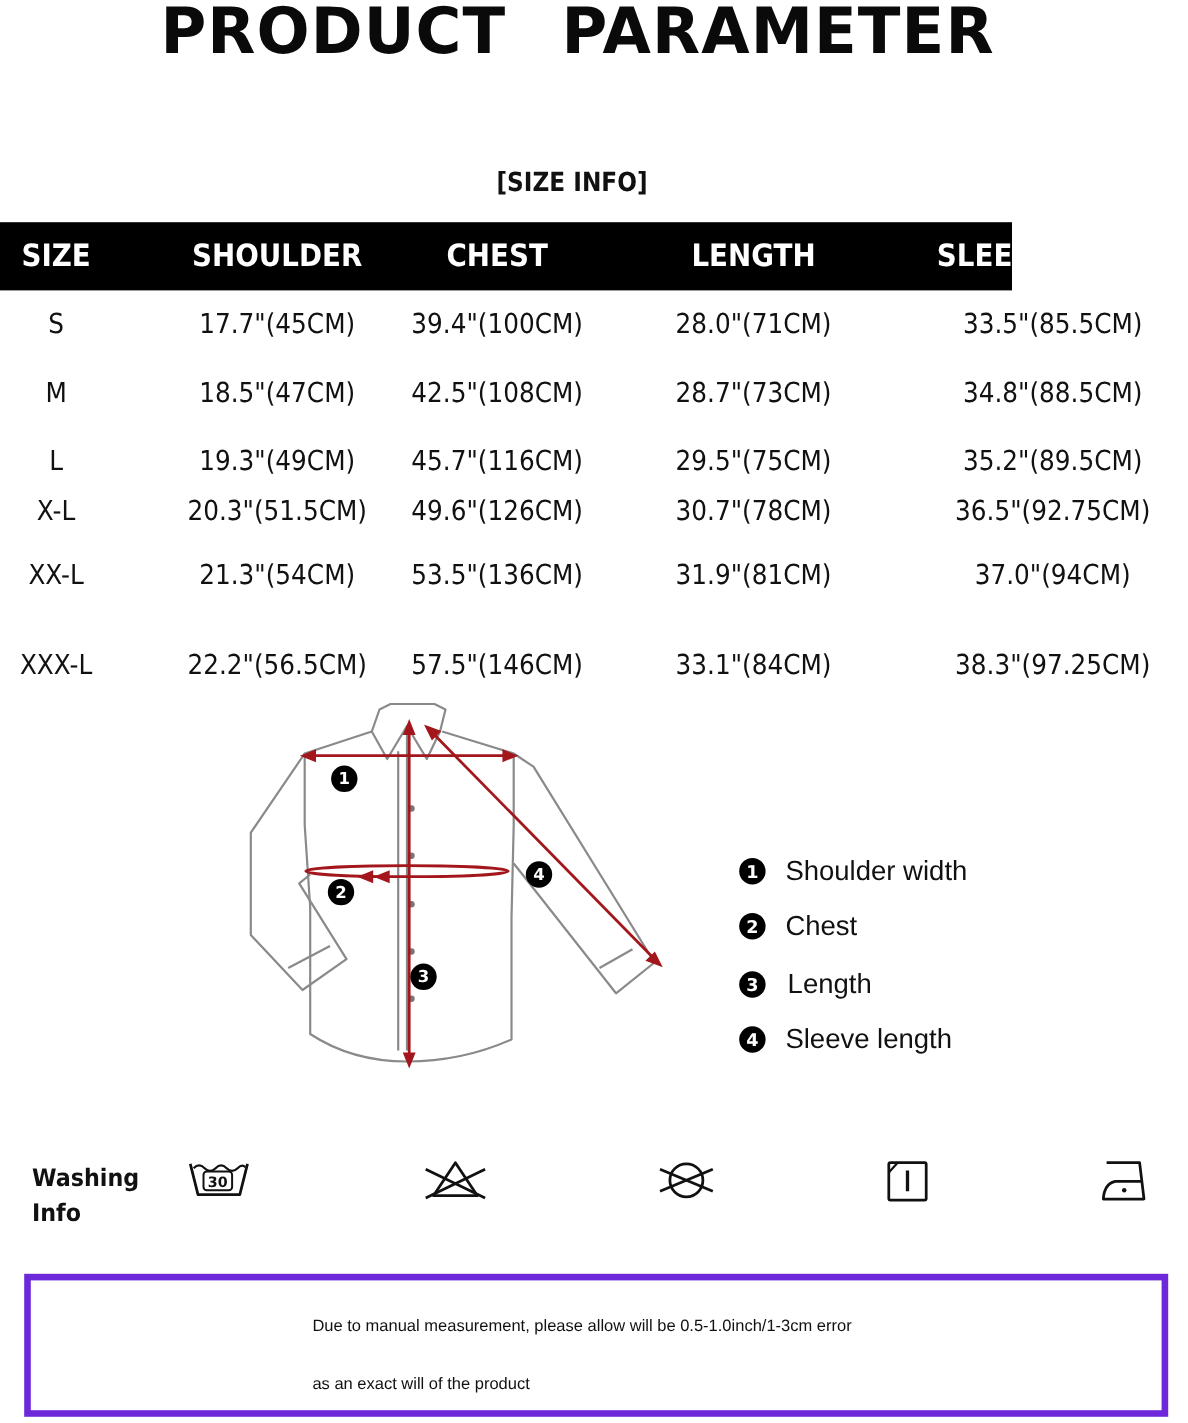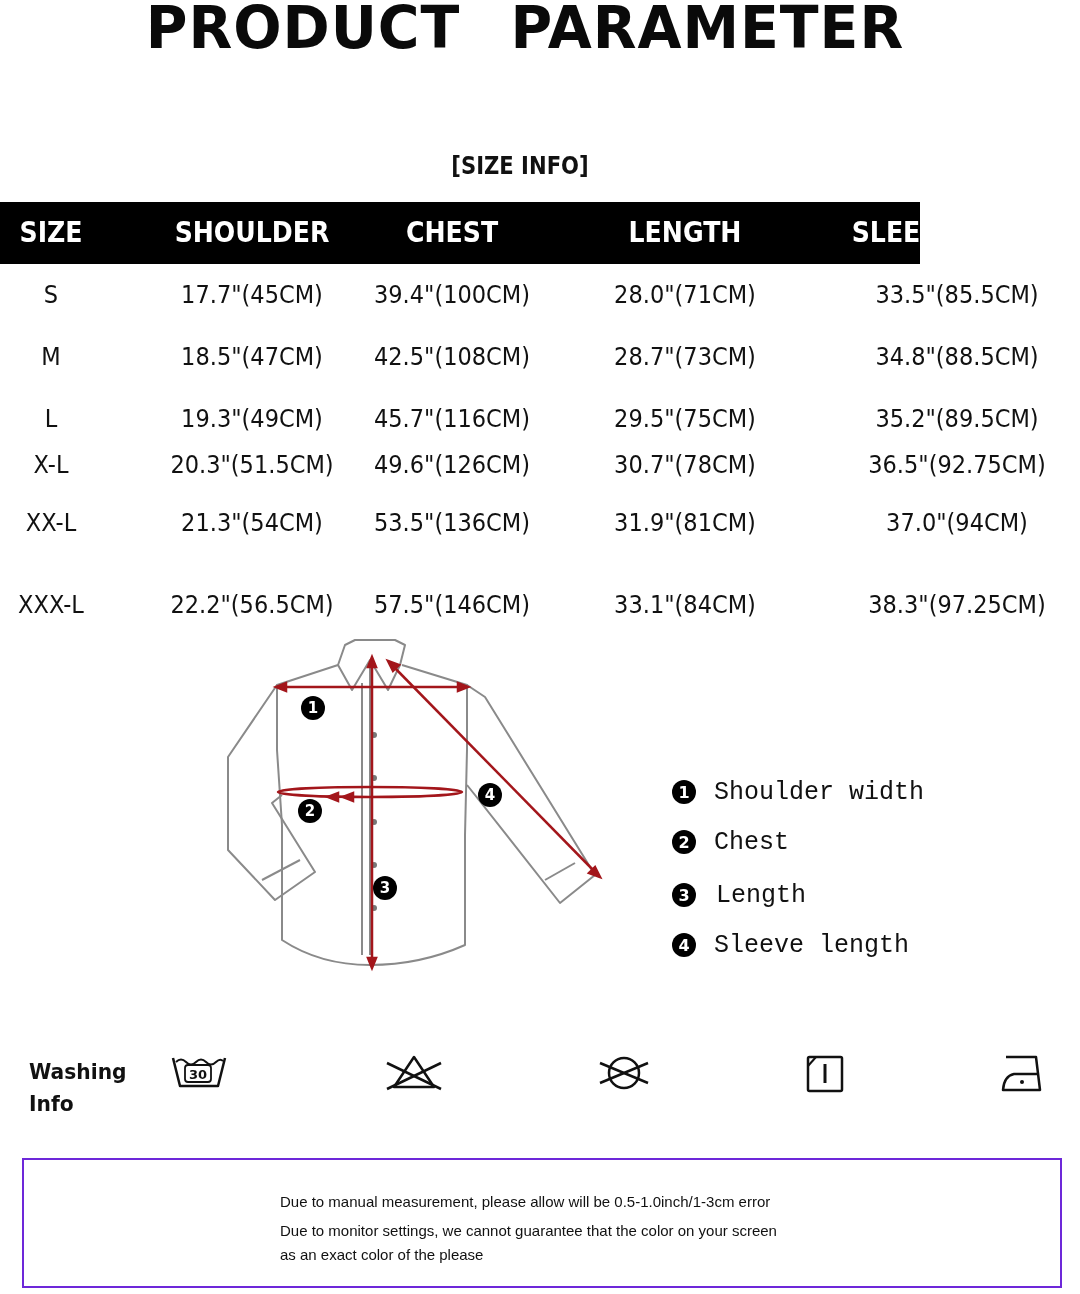--- a/index.html
+++ b/index.html
@@ -23,27 +23,27 @@
   .c1 { left: 150px; width: 204px; }
   .c2 { left: 352px; width: 200px; }
   .c3 { left: 585px; width: 200px; }
   .c4 { left: 840px; width: 234px; }
   .diagram { position: absolute; left: 220px; top: 635px; width: 400px; height: 340px; }
   .legend { position: absolute; left: 672px; top: 770px; }
   .legend-item { position: absolute; left: 0; height: 34px; display: flex; align-items: center; white-space: nowrap; }
   .num { width: 24px; height: 24px; border-radius: 50%; background: #000; color: #fff; font-weight: bold;
          font-size: 16px; display: inline-flex; align-items: center; justify-content: center;
          font-family: "DejaVu Sans", sans-serif; }
-  .legend-label { margin-left: 18px; font-size: 25px; font-family: Liberation Mono, monospace; color: #111; text-align: center; }
+  .legend-label { margin-left: 18px; font-size: 25px; font-family: Liberation Sans, sans-serif; color: #111; text-align: center; }
   .wash-label { position: absolute; left: 29px; top: 1056px; font-size: 22px; line-height: 32px;
                 font-weight: bold; font-family: "DejaVu Sans", sans-serif; color: #111; transform: scaleX(0.92);
                 transform-origin: left; }
   .care { position: absolute; }
   .notice { position: absolute; left: 22px; top: 1158px; width: 1040px; height: 130px;
-            border: 2px solid #6d28d9; box-sizing: border-box; }
+            border: 6px solid #6d28d9; box-sizing: border-box; }
   .notice-line { position: absolute; left: 256px; font-size: 15px; color: #111;
                  font-family: "Liberation Sans", sans-serif; white-space: nowrap; }
 </style>
 </head>
 <body>
 
 <div class="title">PRODUCT   PARAMETER</div>
 <div class="subtitle">[SIZE INFO]</div>
 
 <div class="thead">
@@ -197,15 +197,14 @@
   <line x1="20" y1="10" x2="20" y2="29" stroke="#111" stroke-width="3"></line>
 </svg>
 
 <svg class="care" style="left:1000px;top:1054px" width="44" height="40" viewBox="0 0 44 40">
   <path d="M6 3 L36 3 L40 36 L3 36 Q4 22 14 20 L37 20" fill="none" stroke="#111" stroke-width="2.5" stroke-linejoin="round"></path>
   <circle cx="22" cy="28" r="2" fill="#111"></circle>
 </svg>
 
 <div class="notice">
   <div class="notice-line" style="top:33px">Due to manual measurement, please allow will be 0.5-1.0inch/1-3cm error</div>
-  <div class="notice-line" style="top:62px">Due to monitor settings, we cannot guarantee that the color on your screen</div>
-  <div class="notice-line" style="top:86px">as an exact color of the please</div>
+  <div class="notice-line" style="top:86px">as an exact will of the product</div>
 </div>
 
 </body></html>

